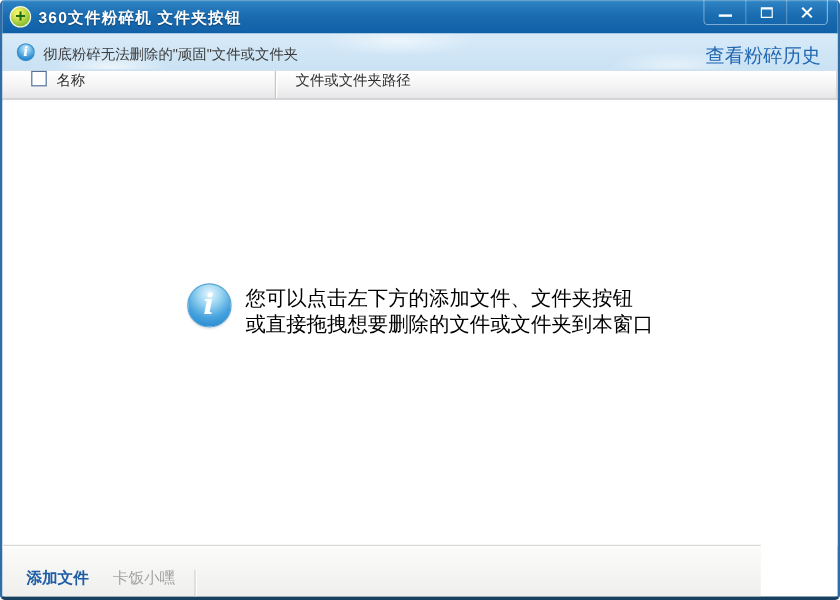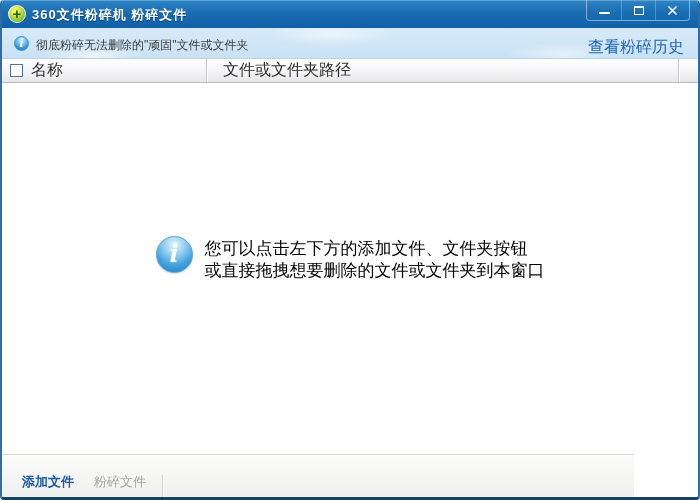--- a/index.html
+++ b/index.html
@@ -62,21 +62,21 @@
   .history-link {
     position:absolute; right:14px; top:9px; font-size:16px; color:#2166b0; text-decoration:none; cursor:pointer;
   }
 
   
   .list-header {
     position:absolute; left:0; top:59px; width:696px; height:24px;
     background:linear-gradient(#ffffff 0%, #f4f4f5 55%, #e6e6e8 100%);
     border-bottom:1px solid #bcbcbe; display:flex; align-items:center;
   }
-  .hdr-cell { height:100%; display:flex; align-items:center; font-size:16px; color:#2e2e2e; }
+  .hdr-cell { height:100%; display:flex; font-size:12px; color:#2e2e2e;margin-left:16px; }
   .hdr-name { width:204px; padding-left:8px; }
   .hdr-path { width:472px; padding-left:16px; border-left:1px solid #c6c6c8; box-shadow:inset 1px 0 0 #ffffff; }
   .hdr-rest { flex:1; border-left:1px solid #c6c6c8; box-shadow:inset 1px 0 0 #ffffff; }
   .checkbox {
     width:13px; height:13px; background:#fff; border:1px solid #54729a; margin-right:8px; cursor:pointer;
   }
 
   
   .drop-area { position:absolute; left:0; top:84px; width:696px; height:371px; background:#fff; }
   .empty-state {
@@ -113,21 +113,21 @@
     font-size:12px; color:#a9a9a9; font-family:inherit; cursor:default;margin-top:36px;
   }
 </style>
 </head>
 <body>
 
 <div class="window">
 
   <div class="title-bar">
     <div class="app-icon">+</div>
-    <div class="window-title">360文件粉碎机 粉碎文件</div>
+    <div class="window-title">360文件粉碎机 文件夹按钮</div>
     <div class="window-controls">
       <button class="win-btn">
         <span class="glyph-min"></span>
       </button>
       <button class="win-btn">
         <span class="glyph-max"></span>
       </button>
       <button class="win-btn">
         <svg width="11" height="11" viewBox="0 0 11 11">
           <path d="M1.5 1.5 L9.5 9.5 M9.5 1.5 L1.5 9.5" stroke="#ffffff" stroke-width="1.7" fill="none"></path>
@@ -158,18 +158,18 @@
       <div class="info-icon-lg">i</div>
       <div class="empty-text">
         <div>您可以点击左下方的添加文件、文件夹按钮</div>
         <div>或直接拖拽想要删除的文件或文件夹到本窗口</div>
       </div>
     </div>
   </div>
 
   <div class="bottom-bar">
     <button class="txt-btn first">添加文件</button>
-    <button class="txt-btn disabled">粉碎文件</button>
+    <button class="txt-btn disabled">卡饭小嘿</button>
     <div class="v-sep"></div>
     <button class="shred-btn" disabled="">粉碎文件</button>
   </div>
 
 </div>
 
 </body></html>

